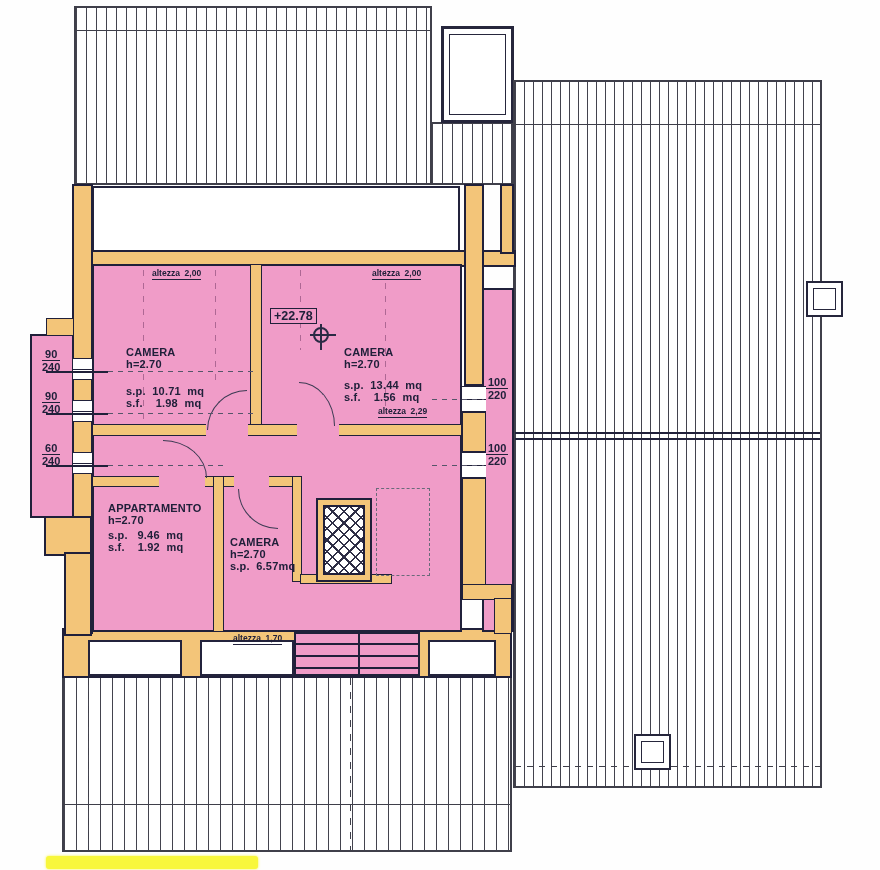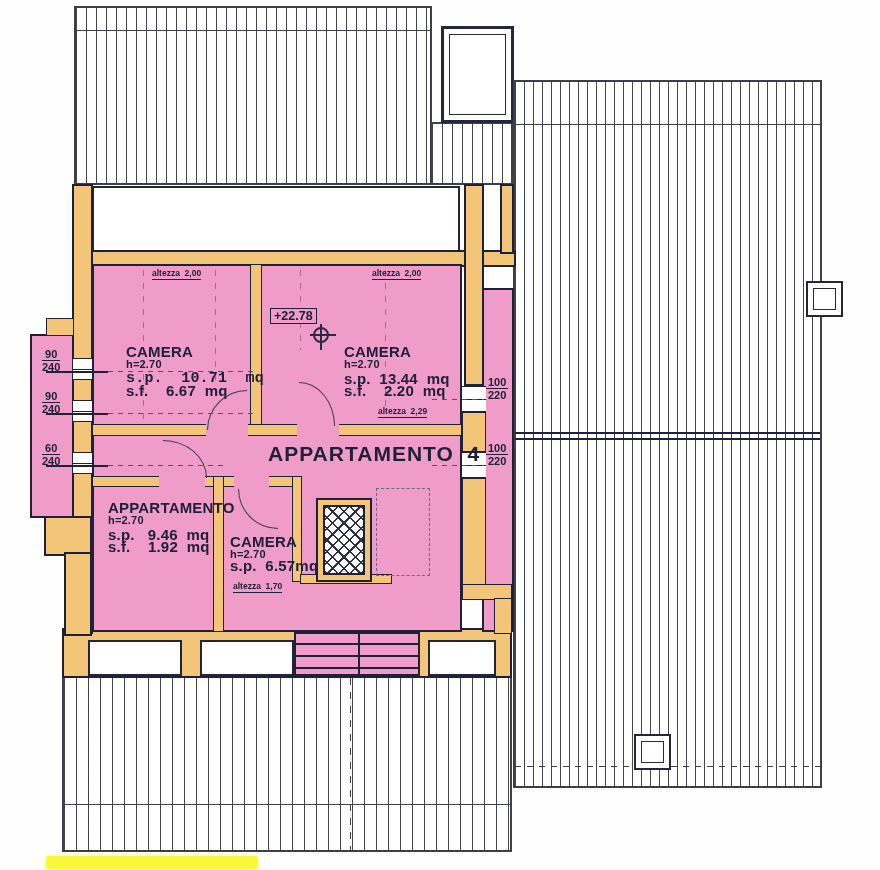--- a/index.html
+++ b/index.html
@@ -20,21 +20,21 @@
   .pink{background:#f09cc8;border:2px solid #20203a;}
   .pinkfill{background:#f09cc8;}
   .whitebox{background:#fff;border:2.5px solid #23233c;}
   .chimney{background:#fff;border:3px solid #26263c;}
   .chimney-in{position:absolute;inset:5px;border:1.5px solid #26263c;background:#fff;}
   .window{background:#fff;border-top:1.5px solid #20203a;border-bottom:1.5px solid #20203a;}
   .window .mid{position:absolute;left:0;right:0;top:50%;height:1px;background:#20203a;}
   
   .arc{border:0 solid #3a3a52;background:transparent;}
   
-  .lbl{font-size:15px;font-weight:bold;line-height:12px;white-space:pre;letter-spacing:0.2px;}
+  .lbl{font-size:11px;font-weight:bold;line-height:12px;white-space:pre;letter-spacing:0.2px;}
   .alt{font-size:8.5px;font-weight:bold;white-space:pre;border-bottom:1px solid #20203a;padding-bottom:1px;}
   .dim{font-size:11px;font-weight:bold;line-height:12px;text-align:center;}
   .dim .num{border-bottom:1.5px solid #20203a;padding:0 2px;}
   .title{font-size:21px;font-weight:bold;letter-spacing:1px;white-space:pre;}
   .quota{font-size:12.5px;font-weight:bold;border:1.8px solid #20203a;padding:0 3px;background:#f09cc8;}
   
   .bench{width:16px;height:16px;border:2.5px solid #2a2a44;border-radius:50%;background:transparent;}
   .bench:before{content:"";position:absolute;left:50%;top:-5px;width:2px;height:26px;background:#2a2a44;transform:translateX(-50%);}
   .bench:after{content:"";position:absolute;top:50%;left:-5px;height:2px;width:26px;background:#2a2a44;transform:translateY(-50%);}
   
@@ -163,40 +163,39 @@
   <div class="abs solidline" style="left:46px;top:413px;width:62px;height:1.5px;"></div>
   <div class="abs leader" style="left:108px;top:413px;width:150px;"></div>
   <div class="abs solidline" style="left:46px;top:465px;width:62px;height:1.5px;"></div>
   <div class="abs leader" style="left:108px;top:465px;width:120px;"></div>
   <div class="abs leader" style="left:432px;top:399px;width:52px;"></div>
   <div class="abs leader" style="left:432px;top:465px;width:52px;"></div>
 
   <div class="abs alt" style="left:152px;top:268px;">altezza  2,00</div>
   <div class="abs alt" style="left:372px;top:268px;">altezza  2,00</div>
   <div class="abs alt" style="left:378px;top:406px;">altezza  2,29</div>
-  <div class="abs alt" style="left:233px;top:581px;">altezza  1,70</div>
+  <div class="abs alt" style="left:233px;top:633px;">altezza  1,70</div>
 
   <div class="abs quota" style="left:270px;top:308px;">+22.78</div>
   <div class="abs bench" style="left:313px;top:327px;"></div>
 
   <div class="abs" style="left:126px;top:346px;">
     <div class="lbl">CAMERA</div>
     <div class="lbl" style="font-size:11px;">h=2.70</div>
-    <div class="lbl" style="margin-top:3px;font-family:Liberation Mono, monospace;">s.p.  10.71  mq</div>
-    <div class="lbl">s.f.    6.67  mq</div>
+    <div class="lbl" style="margin-top:15px;">s.p.  10.71  mq</div>
+    <div class="lbl">s.f.    1.98  mq</div>
   </div>
 
   <div class="abs" style="left:344px;top:346px;">
     <div class="lbl">CAMERA</div>
     <div class="lbl" style="font-size:11px;">h=2.70</div>
-    <div class="lbl" style="margin-top:3px;">s.p.  13.44  mq</div>
-    <div class="lbl">s.f.    2.20  mq</div>
-  </div>
-
-  <div class="abs title" style="left:268px;top:442px;">APPARTAMENTO  4</div>
+    <div class="lbl" style="margin-top:9px;">s.p.  13.44  mq</div>
+    <div class="lbl">s.f.    1.56  mq</div>
+  </div>
+
 
   <div class="abs" style="left:108px;top:502px;">
     <div class="lbl">APPARTAMENTO</div>
     <div class="lbl" style="font-size:11px;">h=2.70</div>
     <div class="lbl" style="margin-top:3px;">s.p.   9.46  mq</div>
     <div class="lbl">s.f.    1.92  mq</div>
   </div>
 
   <div class="abs" style="left:230px;top:536px;">
     <div class="lbl">CAMERA</div>

